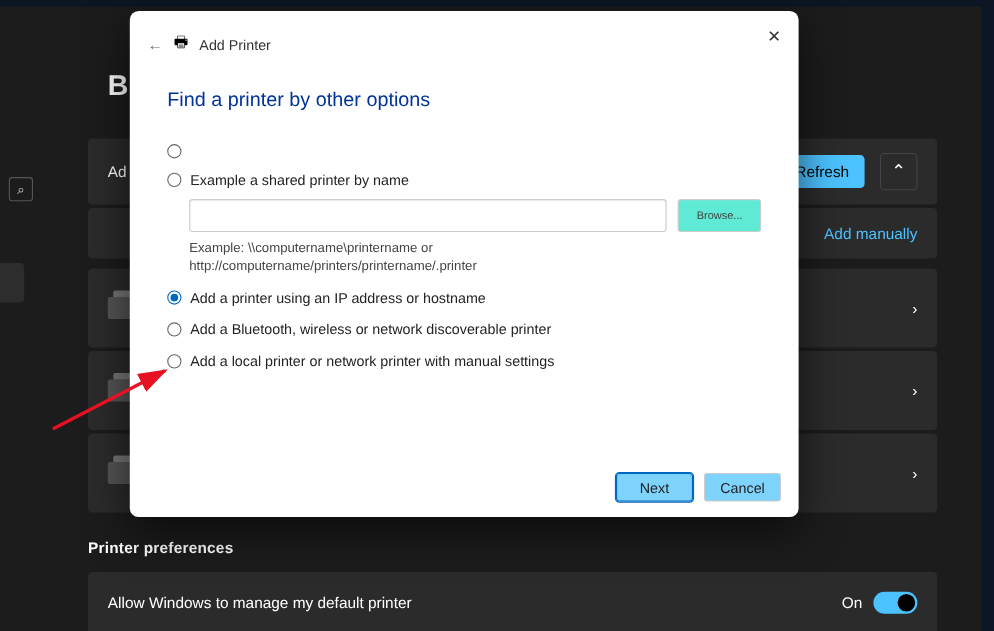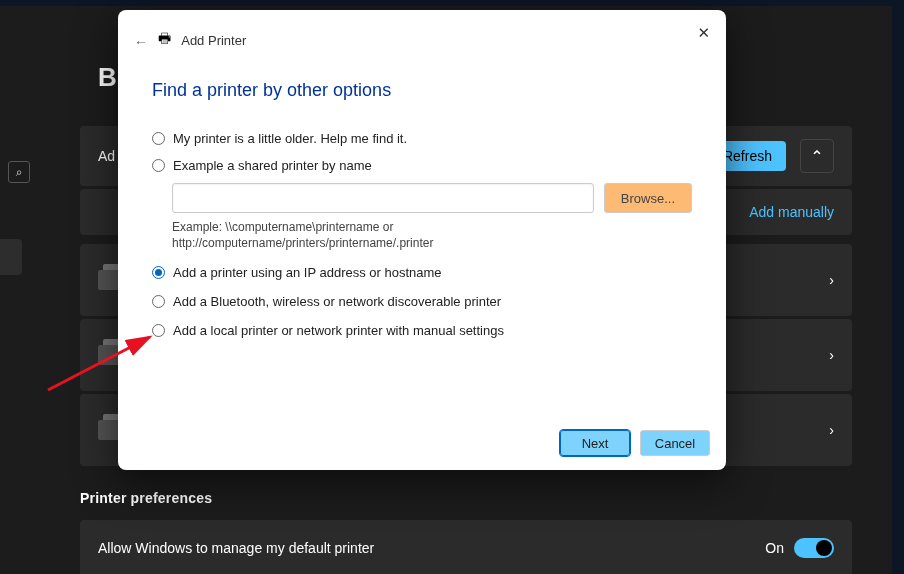--- a/index.html
+++ b/index.html
@@ -43,21 +43,21 @@
     .dlg-heading { color: #003399; font-size: 18px; margin: 20px 0 30px 34px; font-weight: 400; }
 
     .options { margin-left: 34px; margin-right: 34px; font-size: 13px; color: #222; }
     .opt { display: flex; align-items: center; gap: 8px; margin-bottom: 12px; }
     .opt.extra-gap { margin-bottom: 14px; }
     .radio { width: 13px; height: 13px; border: 1px solid #666; border-radius: 50%; display: inline-flex; align-items: center; justify-content: center; flex-shrink: 0; }
     .radio.selected { border-color: #0067c0; }
     .radio.selected::after { content:''; width:7px; height:7px; background:#0067c0; border-radius:50%; }
     .sub-block { margin-left: 54px; margin-right: 34px; display: flex; gap: 10px; align-items: center; margin-top:-4px; margin-bottom: 6px; }
     .shared-input { flex: 1; height: 30px; border: 1px solid #ccc; border-radius: 3px; padding: 0 6px; font-size: 13px; box-shadow: inset 0 1px 2px rgba(0,0,0,0.06);}
-    .browse-btn { height: 30px; padding: 0 16px; border: 1px solid #ccc; border-radius: 3px; background: #fdba74; font-size: 13px; color: #444; }
+    .browse-btn { height: 30px; padding: 0 16px; border: 1px solid #ccc; border-radius: 3px; background: #5eead4; font-size: 10px; color: #444; }
     .example { margin-left: 54px; margin-right: 160px; font-size: 12px; color: #444; line-height: 1.35; margin-bottom: 14px; }
 
     .dlg-footer { position: absolute; bottom: 14px; right: 16px; display: flex; gap: 10px; }
     .dlg-btn { height: 26px; width: 70px; border: 1px solid #ccc; border-radius: 3px; background: #7dd3fc; font-size: 13px; color: #222; }
     .dlg-btn.primary { border-color: #0067c0; outline: 1px solid #0067c0; }
 
     
     .arrow { position: absolute; pointer-events: none; }
   </style>
 </head>
@@ -118,21 +118,20 @@
     <span class="dlg-back">←</span>
     <span class="dlg-printer-ico">🖶</span>
     <span class="dlg-title">Add Printer</span>
   </div>
 
   <div class="dlg-heading">Find a printer by other options</div>
 
   <div class="options">
     <label class="opt">
       <span class="radio"></span>
-      <span>My printer is a little older. Help me find it.</span>
     </label>
 
     <label class="opt extra-gap">
       <span class="radio"></span>
       <span>Example a shared printer by name</span>
     </label>
   </div>
   <div class="sub-block">
     <input class="shared-input" style="">
     <button class="browse-btn">Browse...</button>

